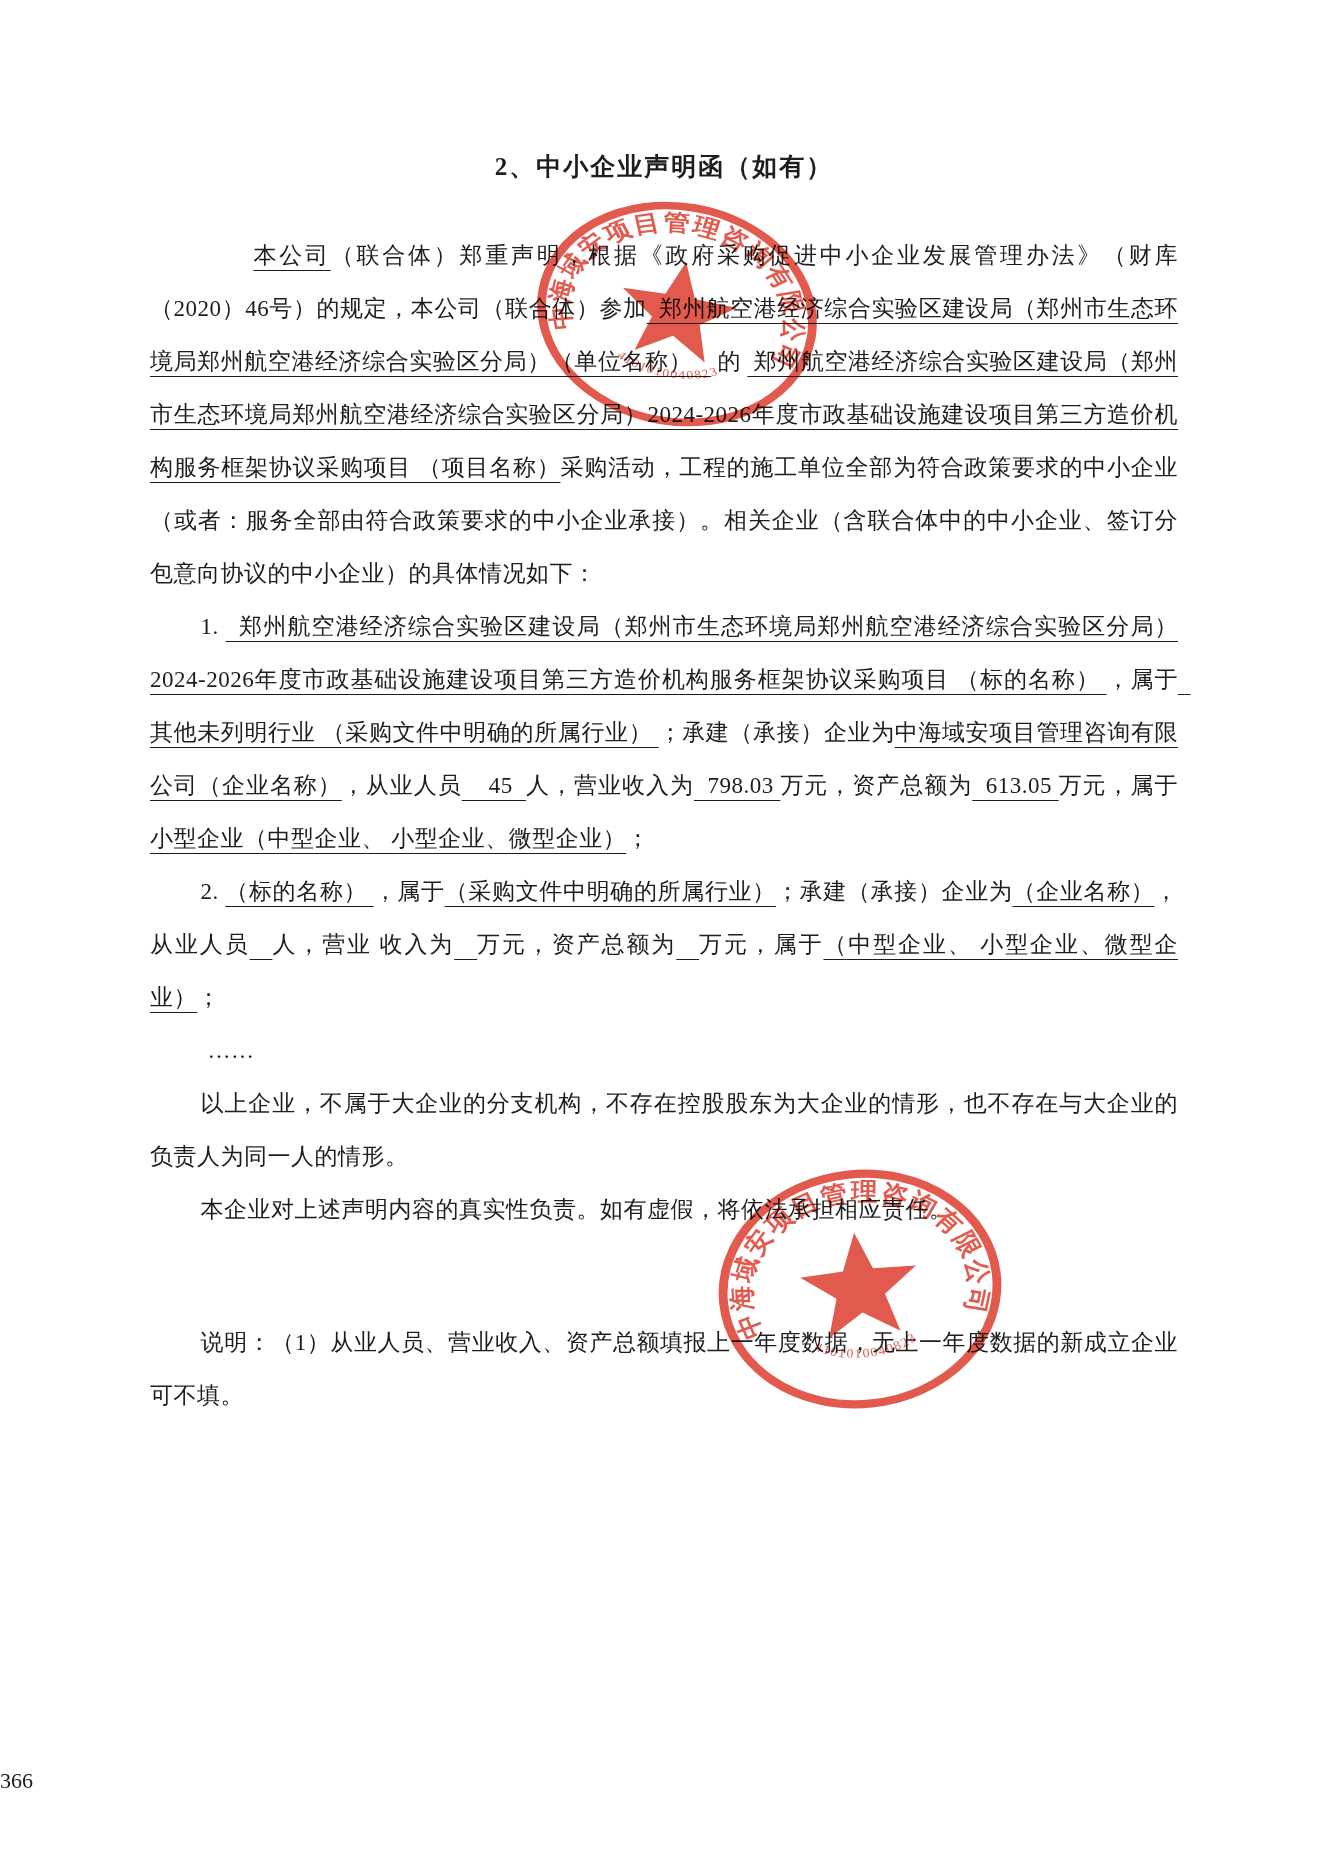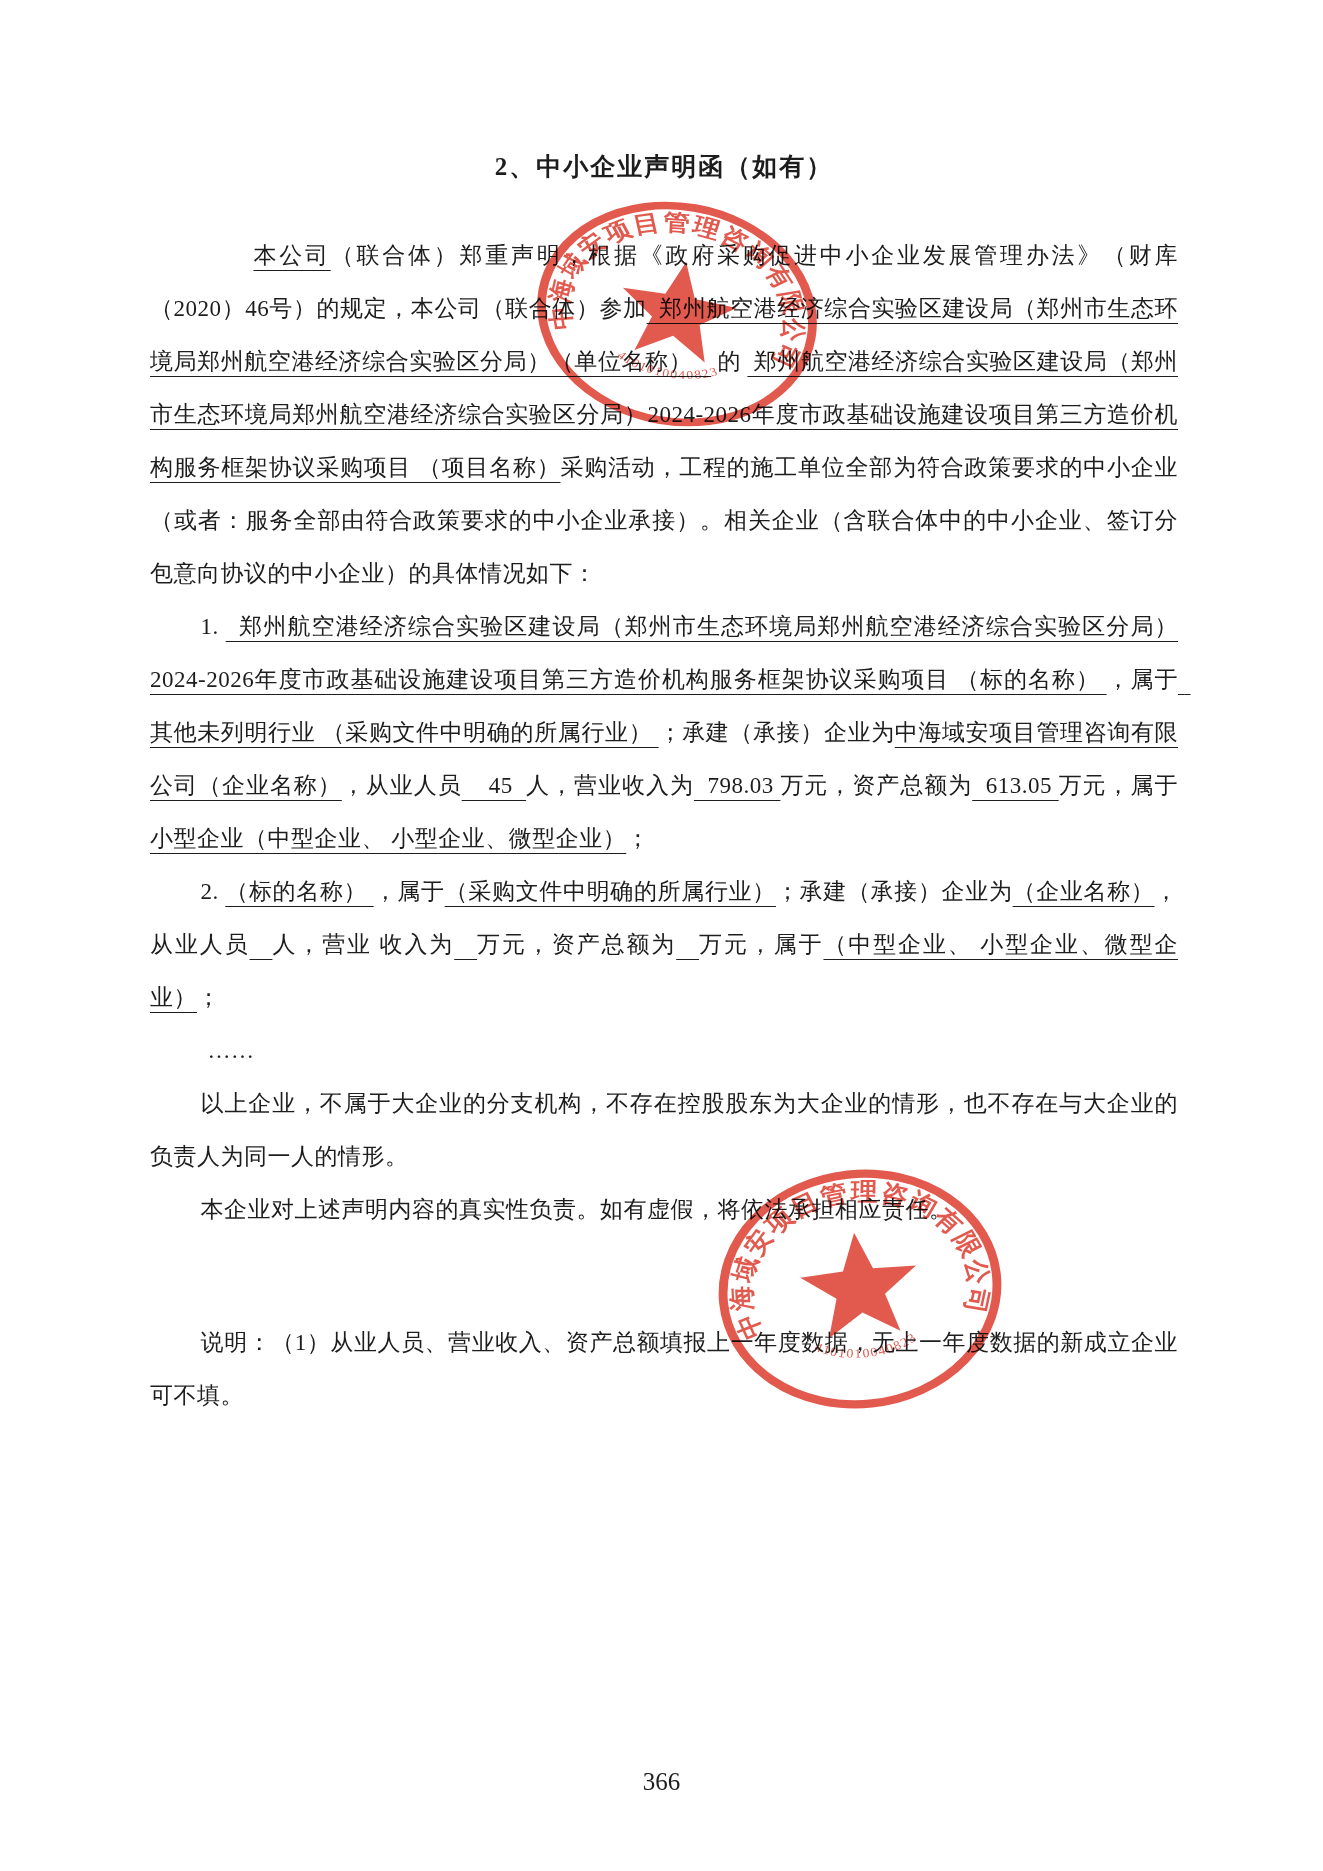--- a/index.html
+++ b/index.html
@@ -28,21 +28,21 @@
     text-decoration:underline;
     text-underline-offset:7px;
     text-decoration-thickness:1.3px;
   }
   .sign-block { margin-top:48px; text-align:right; font-size:23px; line-height:53px; }
   .date-line { padding-right:62px; }
   .num { padding:0 10px; }
   .note-block { margin-top:80px;font-family:Liberation Serif, serif; }
   .page-num {
     position:absolute; top:1768px; left:0; width:100%;
-    text-align:center; font-size:25px; color:#1d1d1d;
+    font-size:22px; color:#1d1d1d;
   }
   .stamp {
     position:absolute; mix-blend-mode:multiply; opacity:0.85;
     pointer-events:none;
   }
   .stamp svg { width:100%; height:100%; display:block; }
   #stamp-top    { left:530px; top:186px;  width:294px; height:256px; transform:rotate(10deg); }
   #stamp-bottom { left:712px; top:1152px; width:296px; height:274px; transform:rotate(-6deg); }
 </style>
 </head>

